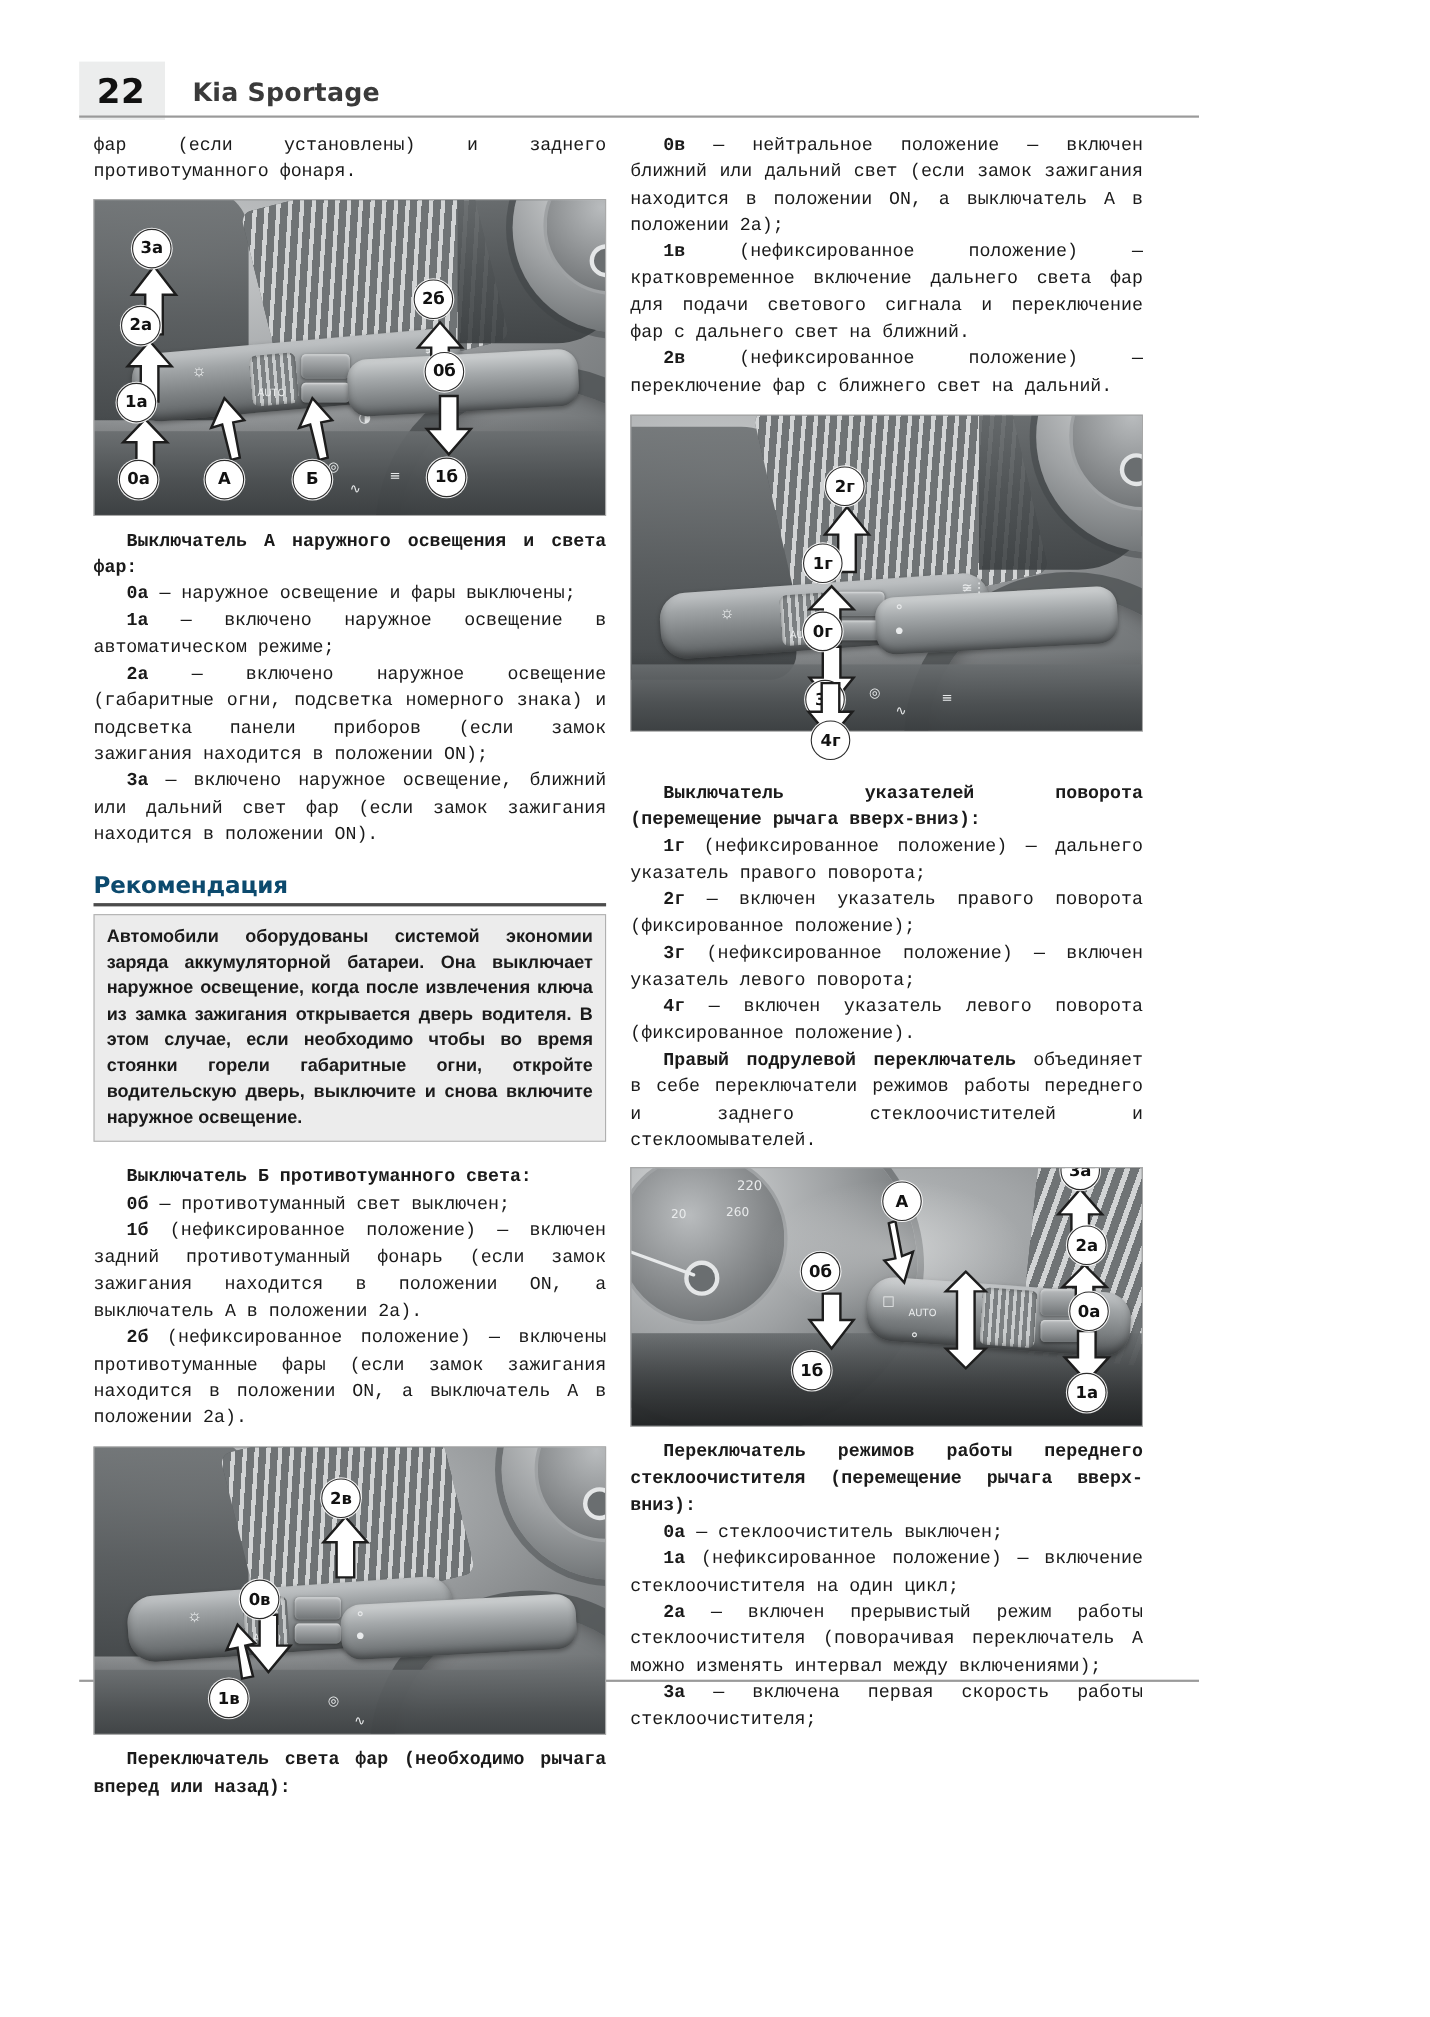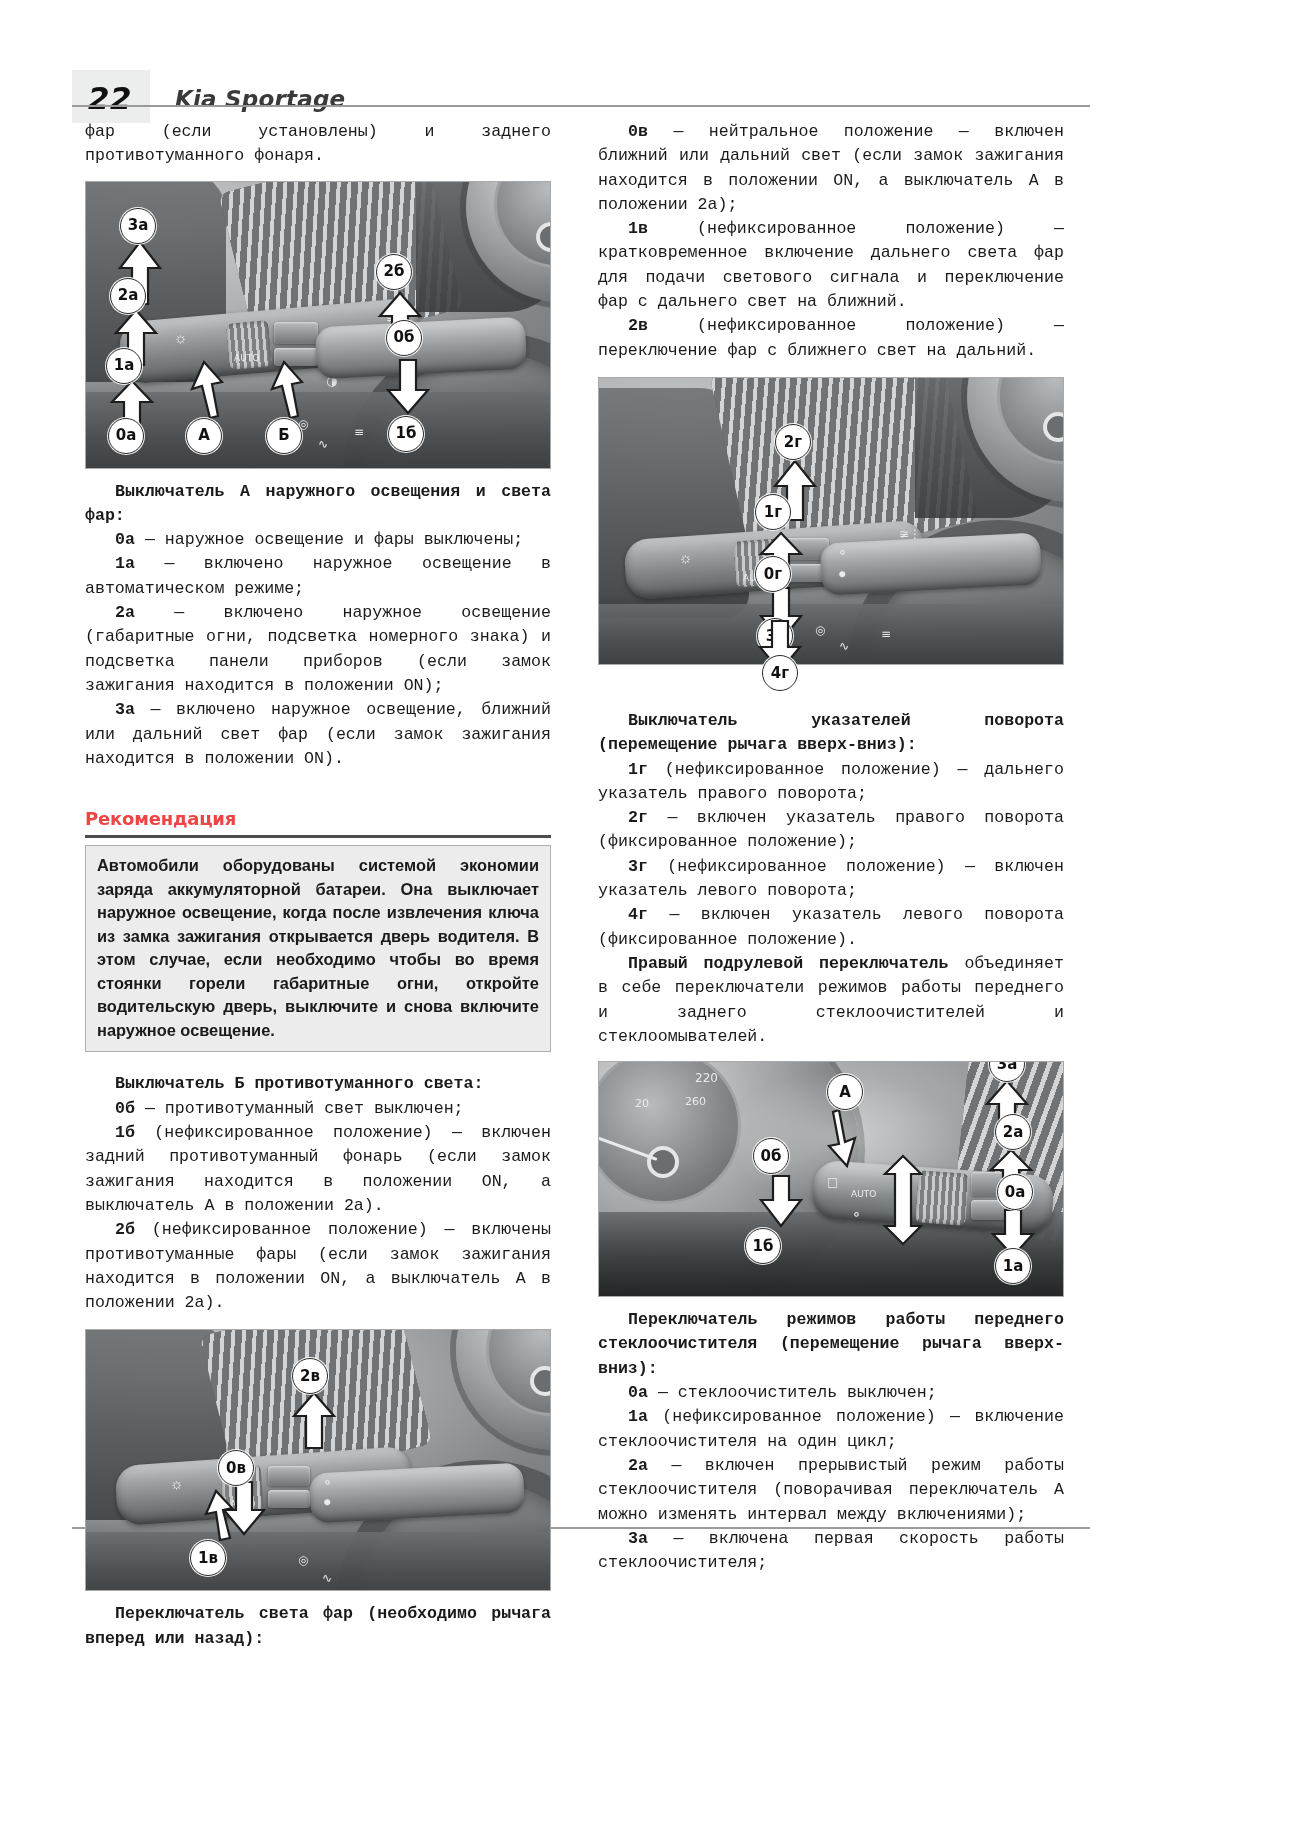--- a/index.html
+++ b/index.html
@@ -13,21 +13,21 @@
   .page{
     position:relative;
     width:1300px;height:1834px;
     background:#fff;
     box-sizing:border-box;
     padding:0;
     overflow:hidden;
   }
   
   .header{
-    position:absolute;left:0;top:18px;width:1300px;height:105px;font-style:italic;
+    position:absolute;left:0;top:4px;width:1300px;height:105px;
   }
   .header .folio-box{
     position:absolute;left:72px;top:52px;width:78px;height:53px;
     background:#eceded;
   }
   .header .folio{
     position:absolute;left:88px;top:62px;
     font-size:31px;font-weight:bold;letter-spacing:.5px;color:#111;
     font-family:"DejaVu Sans",sans-serif;
   }
@@ -44,35 +44,35 @@
     position:absolute;left:72px;top:1527px;width:1018px;height:2px;background:#9a9a9a;
   }
 
   
   .col{
     position:absolute;top:120px;width:466px;
     font-size:16.6px;line-height:24.3px;
     text-align:justify;
   }
   .col-left{left:85px;}
-  .col-right{left:598px;}
+  .col-right{left:573px;}
 
   p{margin:0;font-family:Liberation Mono, monospace;}
   p.ind{text-indent:30px;}
   p.noind{text-indent:0;}
   b{font-weight:bold;}
   .hd{
     font-weight:bold;text-indent:30px;margin-top:11px;text-align:justify;
   }
 
   
   .sec-h{
     font-family:"DejaVu Sans",sans-serif;
-    font-size:18px;font-weight:bold;color:#ef4444;
-    margin:36px 0 0 0;text-indent:0;letter-spacing:-.2px;
+    font-size:21px;font-weight:bold;color:#0c4a6e;
+    margin:22px 0 0 0;text-indent:0;letter-spacing:-.2px;
   }
   .sec-rule{
     height:3px;background:#4c4c4c;margin-top:4px;
   }
   .note-box{
     margin-top:7px;
     border:1px solid #b0b0b0;
     background:#ececec;
     padding:8px 11px 9px 11px;
     font-weight:bold;

